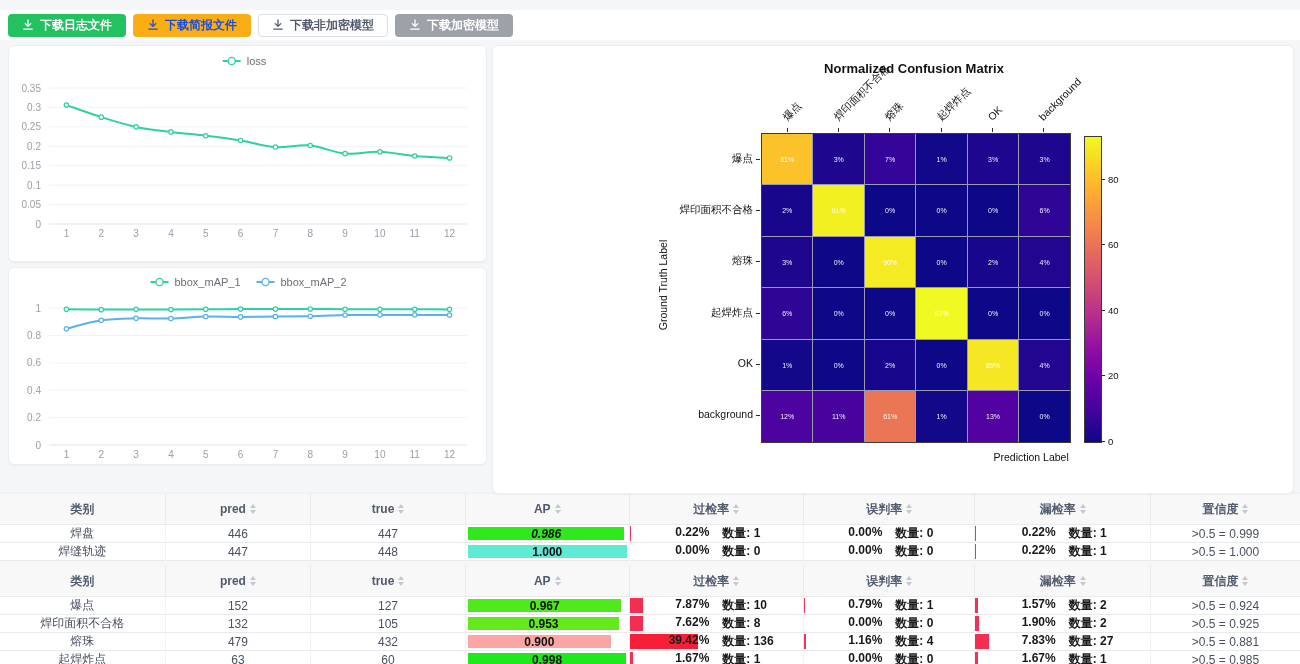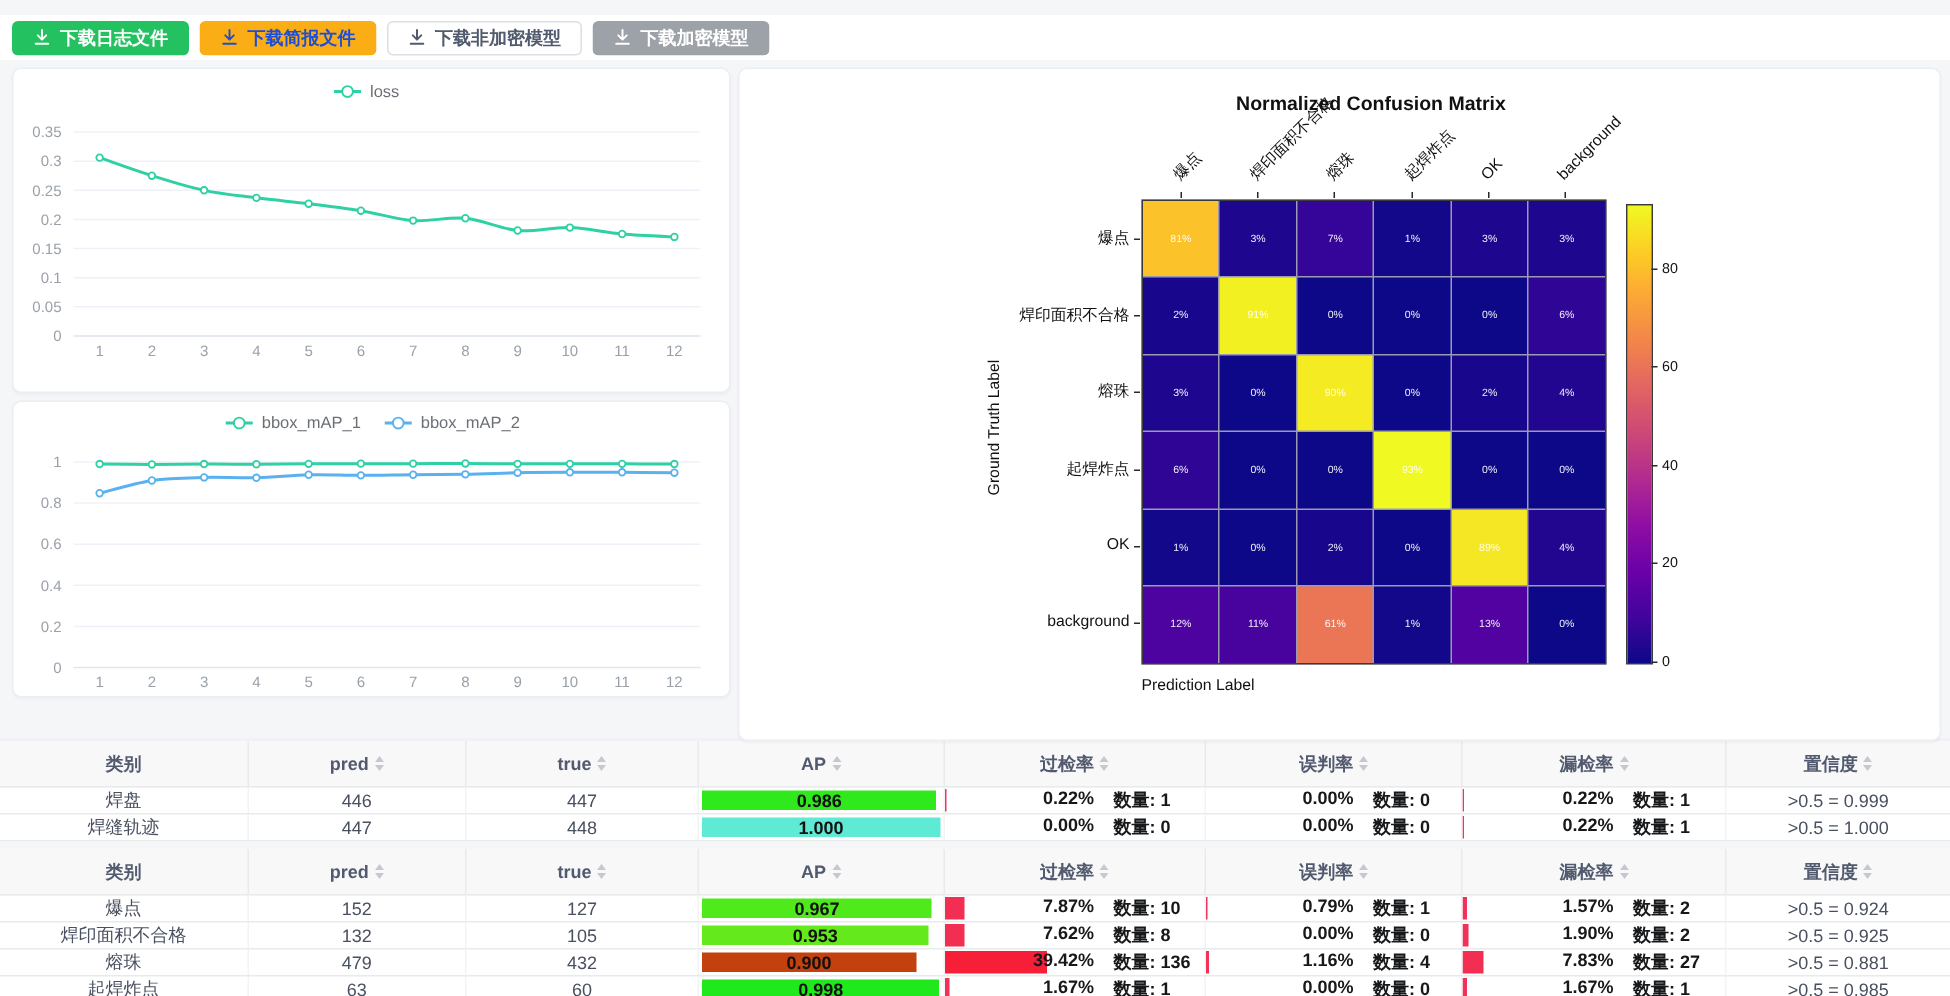--- a/index.html
+++ b/index.html
@@ -29,42 +29,42 @@
   
   .hm-title{position:absolute;left:0;width:842px;text-align:center;font-size:13px;font-weight:700;color:#111;}
   .hm-col-label{position:absolute;height:15px;line-height:15px;font-size:10.5px;color:#111;
                 white-space:nowrap;transform-origin:0 100%;transform:rotate(-45deg);}
   .hm-row-label{position:absolute;left:150px;width:110px;text-align:right;font-size:10.5px;color:#111;white-space:nowrap;}
   .hm-tick{position:absolute;background:#2a2a2a;}
   .matrix{position:absolute;display:grid;background:#9a9ab2;gap:1px;border:1px solid #3a3a3a;}
   .mcell{display:flex;align-items:center;justify-content:center;font-size:7px;color:rgba(255,255,255,.93);}
   .cbar{position:absolute;border:1px solid #3a3a3a;}
   .cbar-label{position:absolute;font-size:9.5px;color:#111;}
-  .hm-xlabel{position:absolute;text-align:left;font-size:10.5px;color:#111;}
+  .hm-xlabel{position:absolute;text-align:right;font-size:10.5px;color:#111;}
   .hm-ylabel{position:absolute;font-size:10.5px;color:#111;text-align:center;transform:rotate(-90deg);white-space:nowrap;}
   
   .tables{background:#f5f6f8;border-top:2px solid #f0f2f5;}
   table.metrics{width:100%;border-collapse:collapse;background:#fff;table-layout:fixed;font-size:12px;color:#495060;}
   table.metrics th{height:30px;background:#f8f8f9;color:#515a6e;font-weight:700;
                    border-bottom:1px solid #e8eaec;border-right:1px solid #e8eaec;padding:0;}
   table.metrics th:last-child{border-right:none;}
   table.metrics td{height:15px;padding:0;text-align:center;border-bottom:1px solid #e8eaec;
                    border-right:1px solid #f2f3f5;overflow:hidden;white-space:nowrap;}
   table.metrics td:last-child{border-right:none;}
   .th-inner{display:inline-flex;align-items:center;gap:4px;justify-content:center;}
   .sorter{display:inline-flex;flex-direction:column;gap:2px;cursor:pointer;}
   .caret{width:0;height:0;border-left:3.5px solid transparent;border-right:3.5px solid transparent;}
   .caret-up{border-bottom:4px solid #c5c8ce;}
   .caret-down{border-top:4px solid #c5c8ce;}
   .ap-wrap{position:relative;height:13px;margin:1px 2px;}
   .ap-bar{position:absolute;left:0;top:0;bottom:0;display:flex;align-items:center;justify-content:center;
           font-weight:600;color:#101010;font-size:12px;}
   td.rate{position:relative;}
   .rate-bar{position:absolute;left:0;top:1px;bottom:1px;}
-  .rate-text{position:relative;display:flex;width:100%;font-weight:600;color:#17181a;padding-left:20px;}
+  .rate-text{position:relative;display:flex;width:100%;font-weight:600;color:#17181a;}
   .rate-text .pct{flex:0 0 46%;text-align:right;}
   .rate-text .cnt{flex:0 0 50%;text-align:left;padding-left:13px;}
   .tgap{height:5px;background:#f5f6f8;}
 </style>
 </head>
 <body>
 
 <div class="page">
   <div class="toolbar">
       <button class="btn btn-success">
@@ -354,21 +354,21 @@
               </div></th>
           </tr>
         </thead>
         <tbody>
           <tr>
             <td>焊盘</td>
             <td>446</td>
             <td>447</td>
             <td>
               <div class="ap-wrap">
-                <div class="ap-bar" style="width: 98.6%; background: rgb(48, 233, 28);">0.986</div>
+                <div class="ap-bar" style="width: 98.6%; background: rgb(48, 233, 28); font-style: italic;">0.986</div>
               </div>
             </td>
             <td class="rate">
               <div class="rate-bar" style="width: 0.22%; background: rgb(242, 50, 90);"></div>
               <div class="rate-text">
                 <span class="pct">0.22%</span>
                 <span class="cnt">数量: 1</span>
               </div>
             </td>
             <td class="rate">
@@ -549,21 +549,21 @@
               </div>
             </td>
             <td>&gt;0.5 = 0.925</td>
           </tr>
           <tr>
             <td>熔珠</td>
             <td>479</td>
             <td>432</td>
             <td>
               <div class="ap-wrap">
-                <div class="ap-bar" style="width: 90%; background: #c2410c;">0.900</div>
+                <div class="ap-bar" style="width: 90%; background: #fca5a5;">0.900</div>
               </div>
             </td>
             <td class="rate">
               <div class="rate-bar" style="width: 39.42%; background: rgb(247, 30, 55);"></div>
               <div class="rate-text">
                 <span class="pct">39.42%</span>
                 <span class="cnt">数量: 136</span>
               </div>
             </td>
             <td class="rate">

